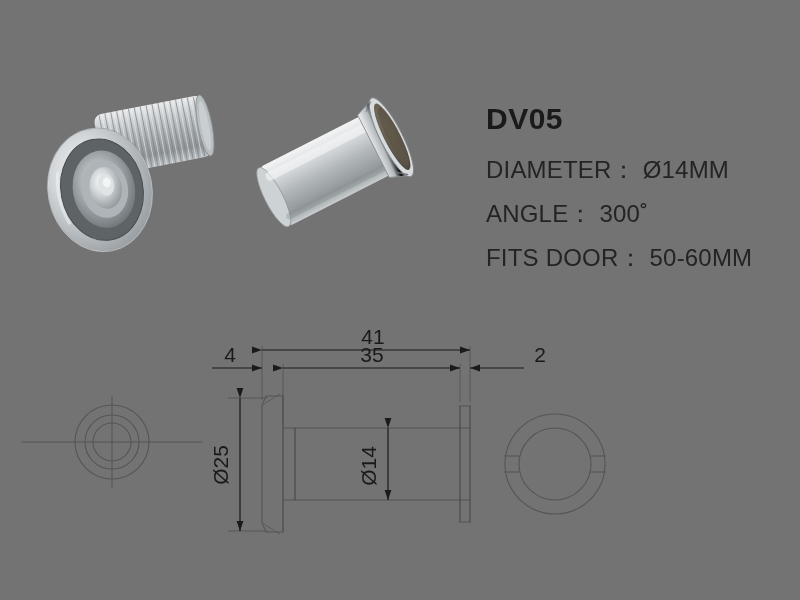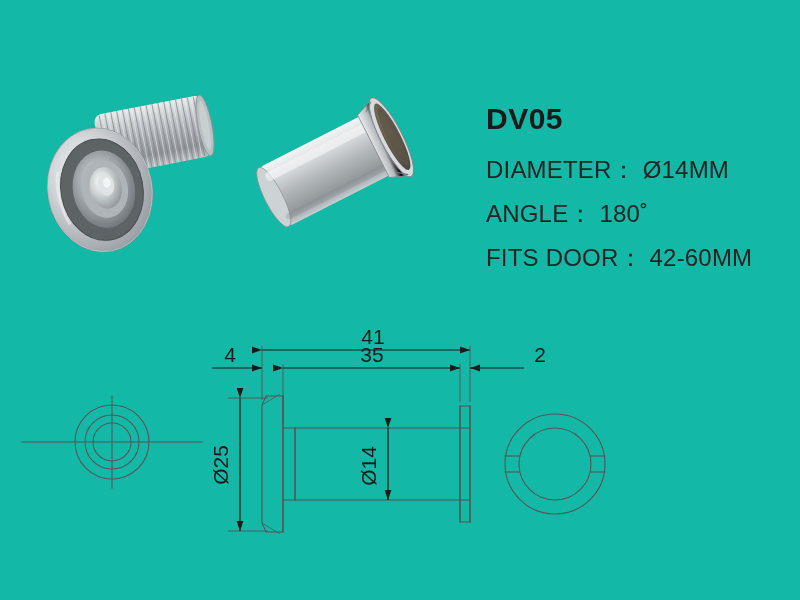--- a/index.html
+++ b/index.html
@@ -14,21 +14,21 @@
     position: relative;
     overflow: hidden;
     font-family: "Liberation Sans", sans-serif;
     color: #1a1a1a;
     -webkit-font-smoothing: antialiased;
   }
 
   .sheet {
     position: absolute;
     inset: 0;
-    background: #14b8a6;
+    background: #737373;
   }
 
   
   .photo {
     position: absolute;
   }
 
   
   .spec-block {
     position: absolute;
@@ -224,22 +224,22 @@
 
         <line x1="150" y1="132" x2="140" y2="124" stroke="#6f7478" stroke-width="1.4"></line>
         <line x1="150" y1="50" x2="141" y2="57" stroke="#6f7478" stroke-width="1.2" opacity="0.7"></line>
       </g>
     </svg>
   </div>
 
   <div class="spec-block">
     <div class="model-title">DV05</div>
     <div class="spec-line">DIAMETER： Ø14MM</div>
-    <div class="spec-line">ANGLE：  180˚</div>
-    <div class="spec-line">FITS DOOR：  42-60MM</div>
+    <div class="spec-line">ANGLE：  300˚</div>
+    <div class="spec-line">FITS DOOR：  50-60MM</div>
   </div>
 
   <div class="drawing">
     <svg width="800" height="280" viewBox="0 0 800 280">
 
       <g stroke="#555555" fill="none" stroke-width="1.1" stroke-linecap="square">
 
         <g>
           <circle cx="112" cy="122" r="37"></circle>
           <circle cx="112" cy="122" r="27"></circle>

